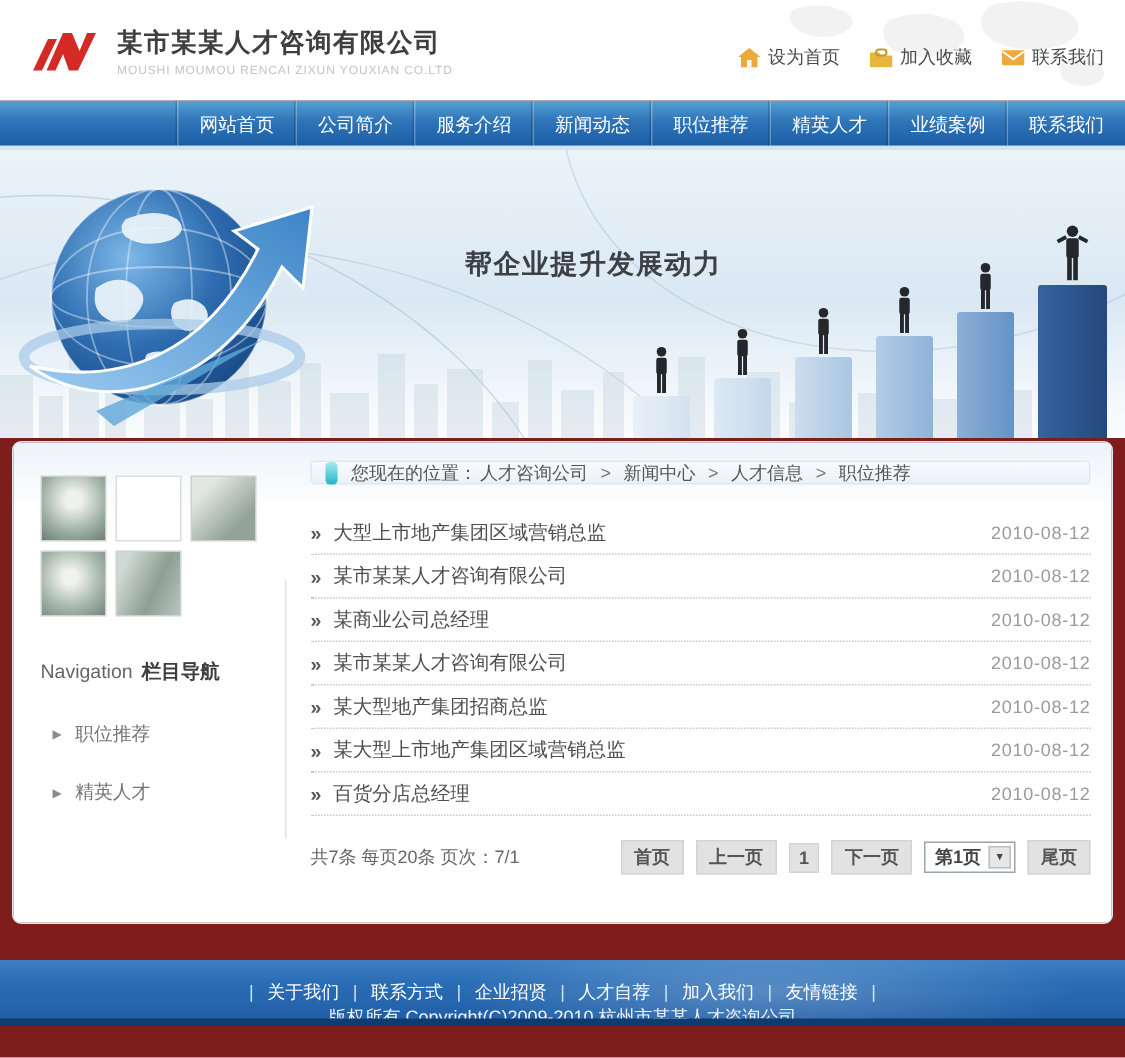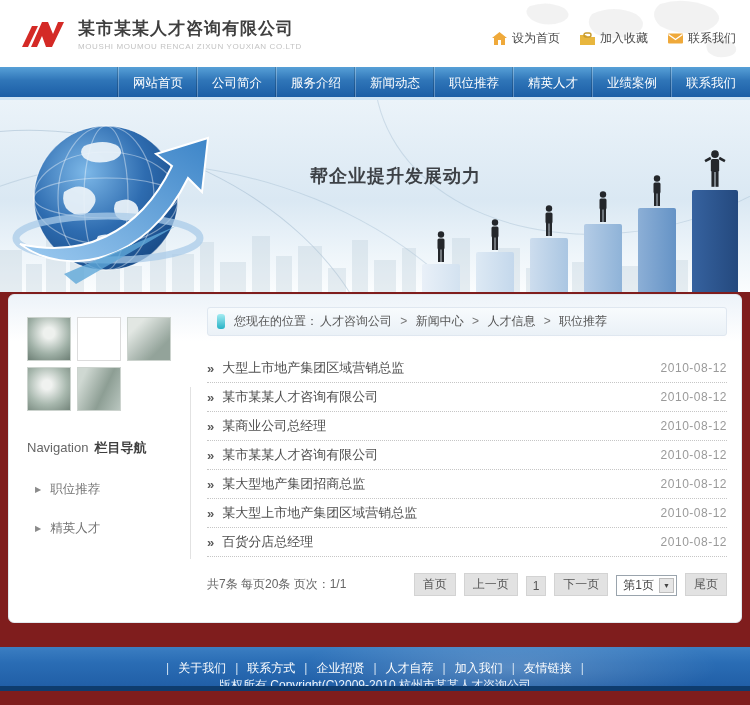--- a/index.html
+++ b/index.html
@@ -55,35 +55,35 @@
   .ph.ph3 { background:linear-gradient(135deg,#e2e7e3 20%,#93a39a 75%); }
   .ph.ph4 { background:radial-gradient(circle at 45% 40%, #f0f2f0 14%, #a8b8ae 58%, #74857b 100%); }
   .ph.ph5 { background:linear-gradient(115deg,#cfd8d2 15%,#8d9e94 60%,#b9c6bf 100%); }
   .side-nav-title { margin-top:28px; font-size:13px; color:#666; }
   .side-nav-title b { color:#3f3f3f; margin-left:6px; font-size:13px;text-align:center; }
   .side-links { margin-top:24px; }
   .side-link { display:flex; align-items:center; margin:0 0 22px 8px; font-size:12.5px; color:#757575; text-decoration:none; cursor:pointer; }
   .bullet { font-size:8px; color:#8a8a8a; margin-right:9px; }
 
   .main { flex:1; padding:12px 14px 26px 16px; }
-  .breadcrumb-bar { height:29px; display:flex; align-items:center; padding:0 9px; font-size:12px; color:#555;
+  .breadcrumb-bar { height:16px; display:flex; align-items:center; padding:0 9px; font-size:12px; color:#555;
     background:linear-gradient(180deg,#f8fbfd,#eaf1f7); border:1px solid #dfe7f0; border-radius:3px; }
   .bc-icon { width:8px; height:15px; border-radius:3px; background:linear-gradient(180deg,#a5ecf2,#27b2c6); margin-right:9px; }
   .crumb { color:#555; text-decoration:none; cursor:pointer;text-align:center; }
   .bc-list .list-sep { margin:0 5px; color:#777; }
   .bc-prefix { margin-right:2px; }
 
   .job-list { margin-top:18px; }
   .job-row { display:flex; align-items:center; height:29px; border-bottom:1px dotted #c6c6c6; }
   .job-title { display:flex; align-items:center; font-size:13px; color:#4f4f4f; text-decoration:none; cursor:pointer; }
   .job-arrow { font-size:13px; color:#5a5a5a; margin-right:8px; font-weight:bold; }
   .job-date { margin-left:auto; font-size:12px; color:#9a9a9a; letter-spacing:.5px; }
 
   .pagination { display:flex; align-items:center; margin-top:16px; font-size:12px; color:#666; }
-  .pg-controls { margin-left:auto; display:flex; align-items:flex-end; gap:8px; }
+  .pg-controls { margin-left:auto; display:flex; align-items:center; gap:8px;font-weight:bold; }
   .pbtn { background:#e2e2e2; border:1px solid #d3d3d3; color:#555; font-size:12px; padding:2px 8px; text-decoration:none; cursor:pointer; }
   .pcur { padding:2px 6px; }
   .page-select { display:flex; align-items:center; background:#fff; border:1px solid #9aa4ad; padding:1px 2px 1px 6px; gap:5px; font-size:12px; color:#444; cursor:pointer; }
   .sel-btn { width:15px; height:15px; background:#e6e6e6; border:1px solid #bdbdbd; font-size:7px; color:#444; display:flex; align-items:center; justify-content:center; }
 
   
   .footer { position:relative; margin-top:24px; height:44px; color:#fff; text-align:center; padding-top:13px;
     background:linear-gradient(180deg,#3b7ec2 0%, #2a6db5 35%, #1f5ca4 100%); overflow:hidden; }
   .footer::before { content:""; position:absolute; left:40%; top:-20px; width:420px; height:80px;
     background:radial-gradient(ellipse at center, rgba(255,255,255,.22), rgba(255,255,255,0) 70%); pointer-events:none; }
@@ -386,21 +386,21 @@
           <div class="job-row">
             <a class="job-title">
               <span class="job-arrow">»</span>
               <span>百货分店总经理</span>
             </a>
             <span class="job-date">2010-08-12</span>
           </div>
         </div>
 
       <div class="pagination">
-        <span>共7条 每页20条 页次：1/1</span>
+        <span>共7条 每页20条 页次：7/1</span>
         <div class="pg-controls">
           <a class="pbtn">首页</a>
           <a class="pbtn">上一页</a>
           <a class="pbtn pcur">1</a>
           <a class="pbtn">下一页</a>
           <span class="page-select">
             <span>第1页</span>
             <span class="sel-btn">▼</span>
           </span>
           <a class="pbtn">尾页</a>

